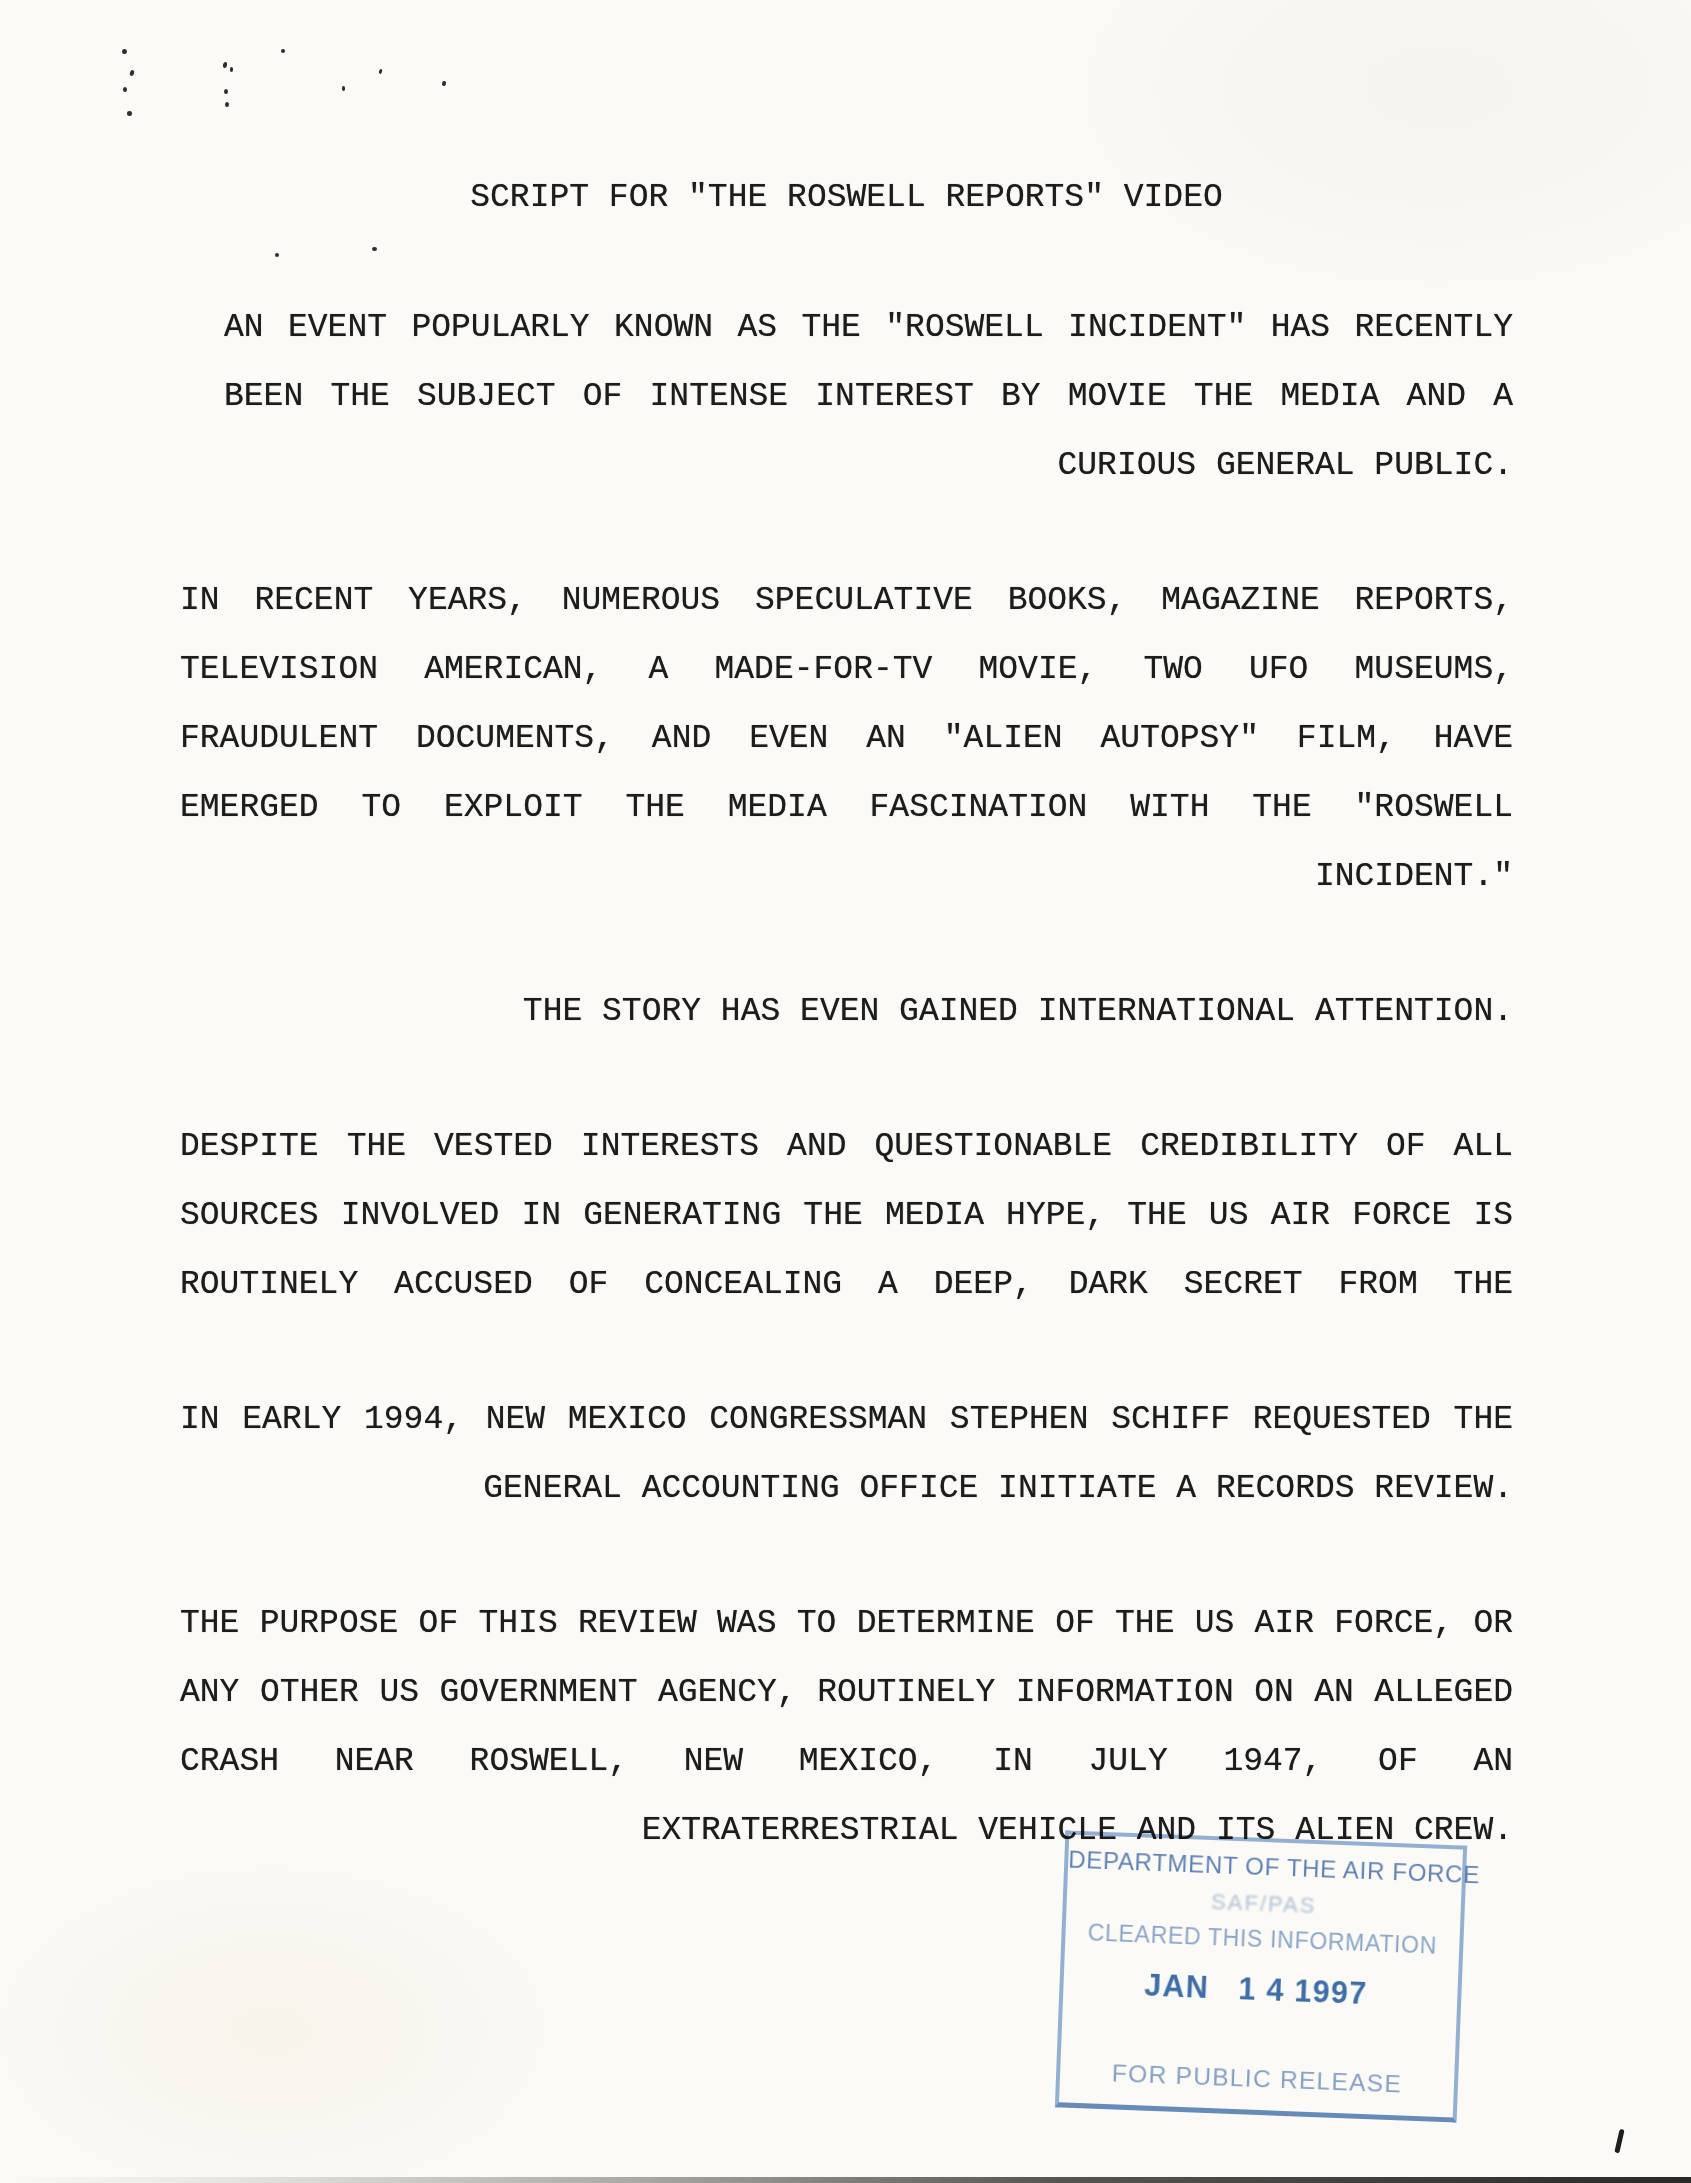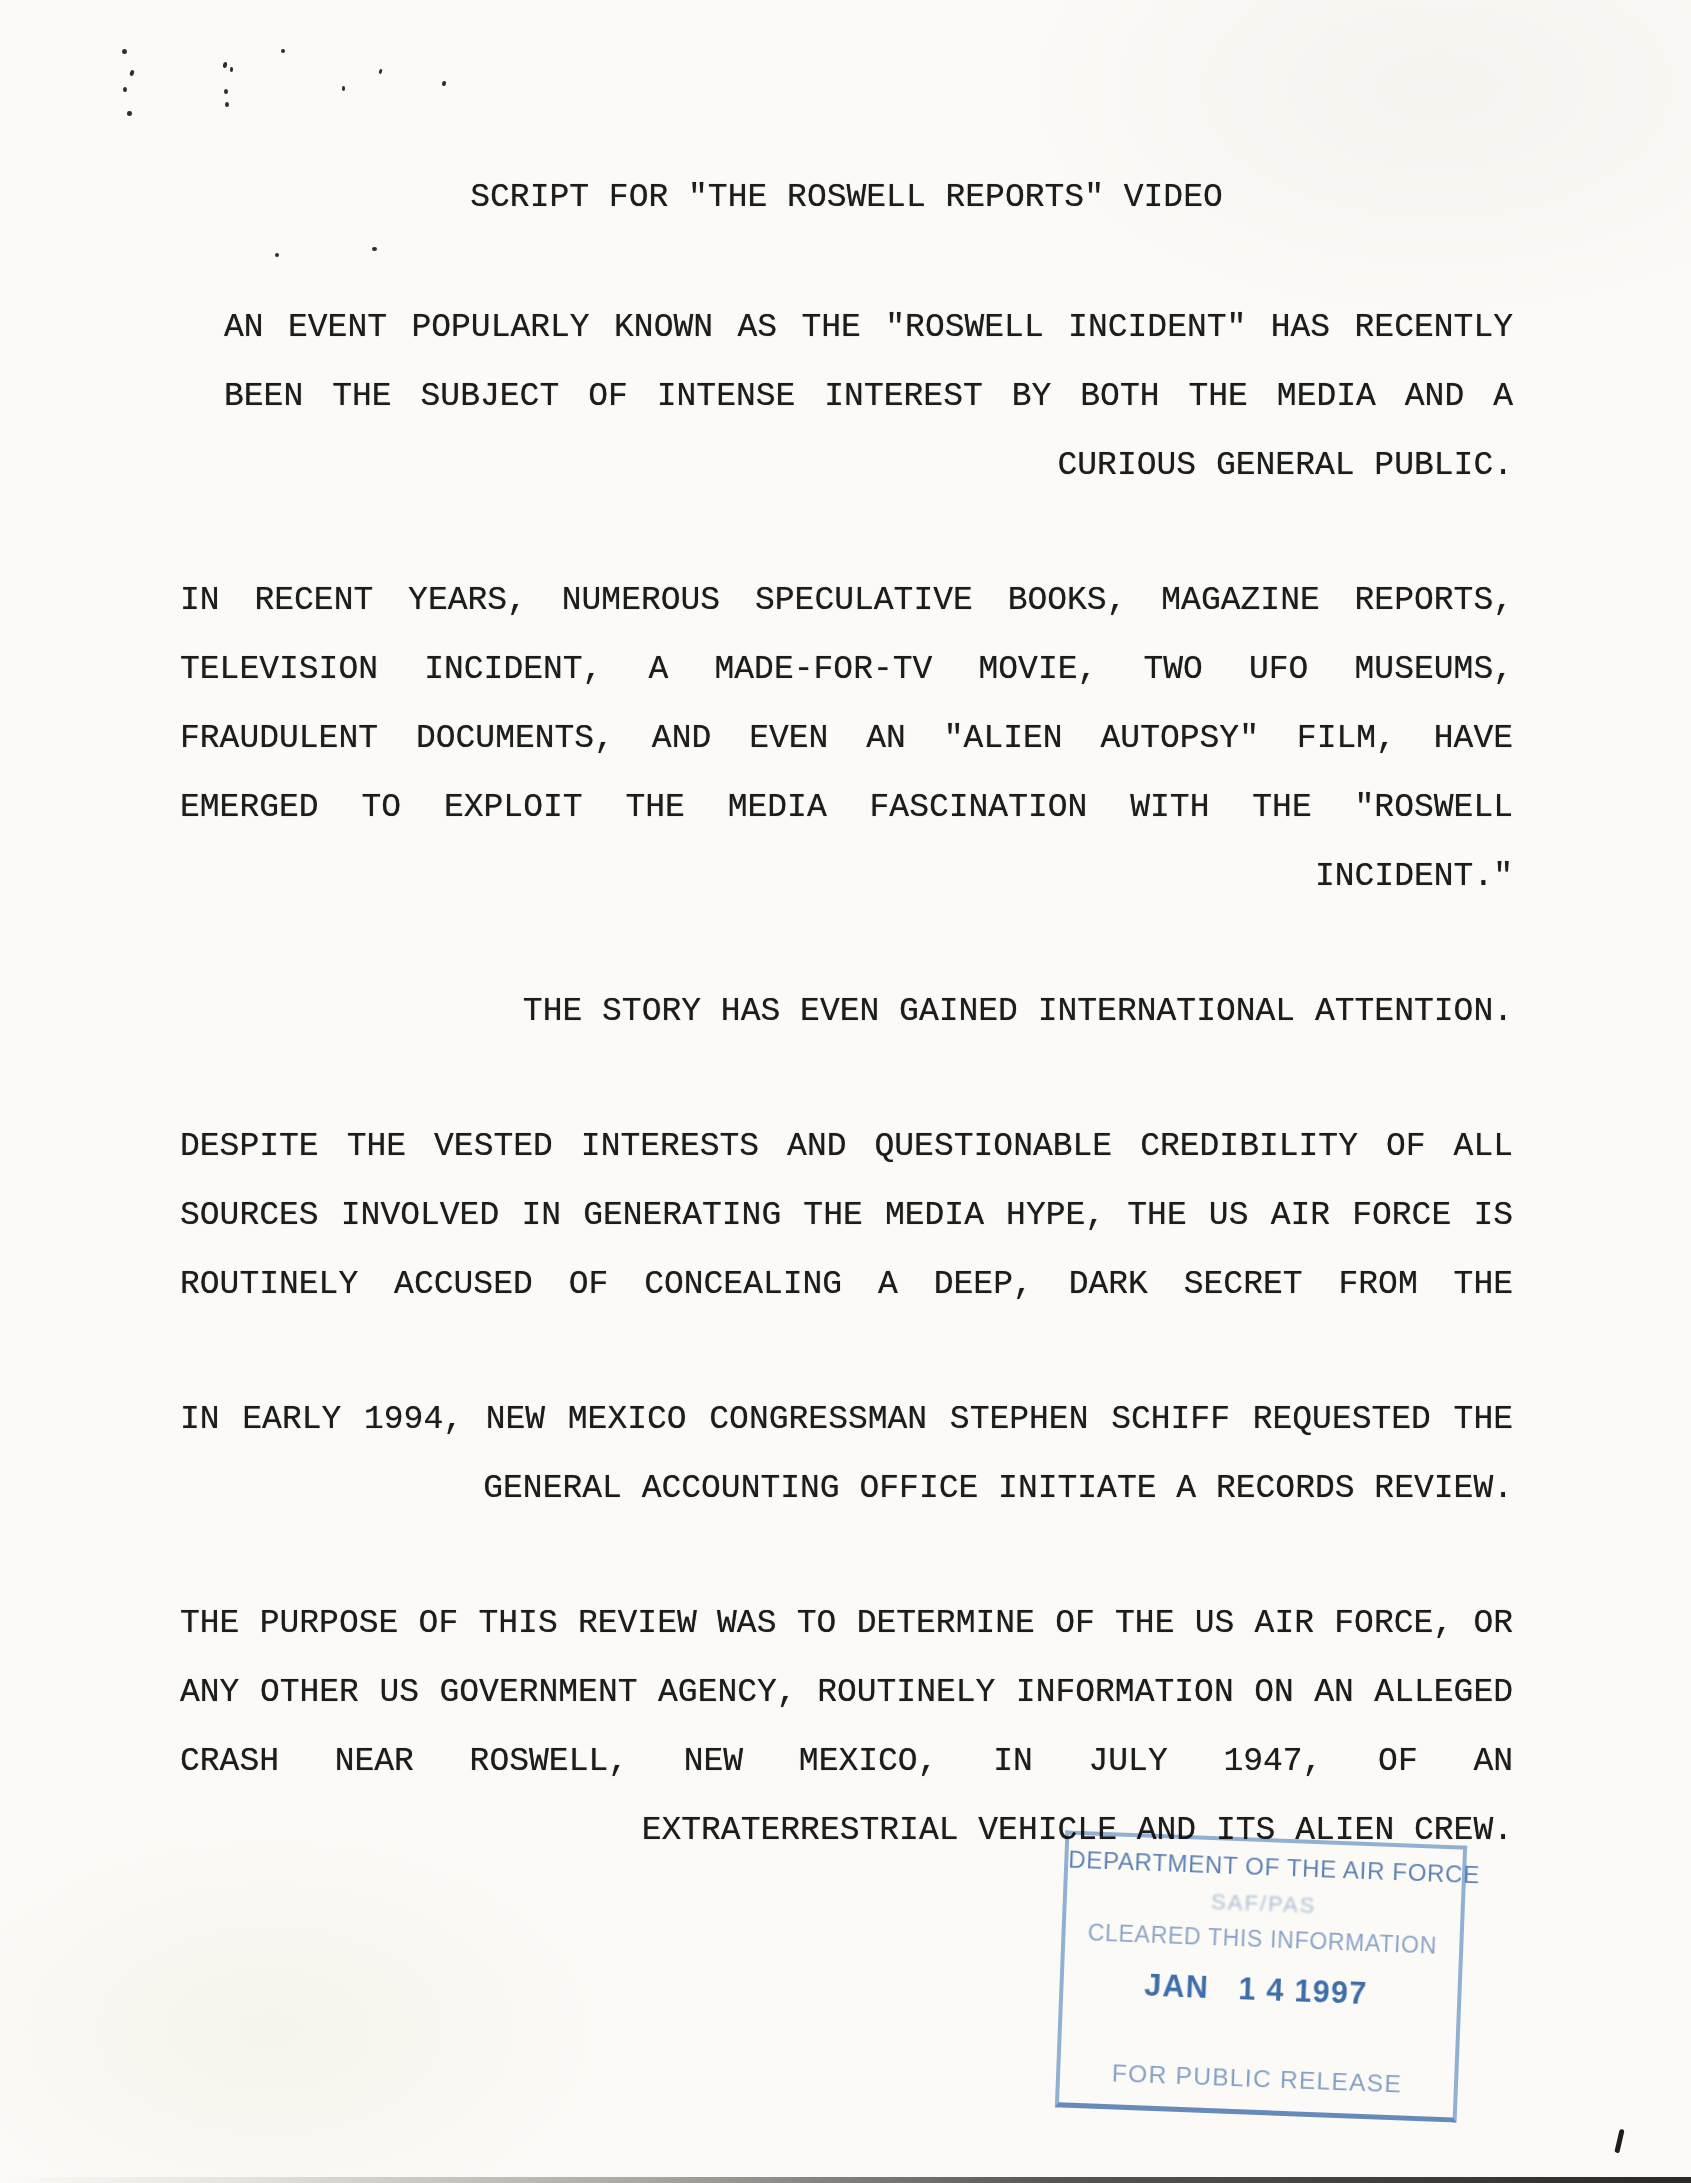--- a/index.html
+++ b/index.html
@@ -76,27 +76,27 @@
   <div class="speck" style="left:342px;top:86px;width:3.3px;height:4.6px;"></div>
   <div class="speck" style="left:442px;top:81px;width:4px;height:5.3px;transform:rotate(15deg);"></div>
   <div class="speck" style="left:275px;top:253px;width:4px;height:4px;"></div>
   <div class="speck" style="left:372px;top:247px;width:4.6px;height:4px;"></div>
 
   <div class="content">
     <div class="title">SCRIPT FOR "THE ROSWELL REPORTS" VIDEO</div>
 
     <div class="para first">
       <div class="line j">AN EVENT POPULARLY KNOWN AS THE "ROSWELL INCIDENT" HAS RECENTLY</div>
-      <div class="line j">BEEN THE SUBJECT OF INTENSE INTEREST BY BOTH THE MEDIA AND A</div>
+      <div class="line j">BEEN THE SUBJECT OF INTENSE INTEREST BY MOVIE THE MEDIA AND A</div>
       <div class="line l">CURIOUS GENERAL PUBLIC.</div>
     </div>
 
     <div class="para">
       <div class="line j">IN RECENT YEARS, NUMEROUS SPECULATIVE BOOKS, MAGAZINE REPORTS,</div>
-      <div class="line j">TELEVISION INCIDENT, A MADE-FOR-TV MOVIE, TWO UFO MUSEUMS,</div>
+      <div class="line j">TELEVISION AMERICAN, A MADE-FOR-TV MOVIE, TWO UFO MUSEUMS,</div>
       <div class="line j">FRAUDULENT DOCUMENTS, AND EVEN AN "ALIEN AUTOPSY" FILM, HAVE</div>
       <div class="line j">EMERGED TO EXPLOIT THE MEDIA FASCINATION WITH THE "ROSWELL</div>
       <div class="line l">INCIDENT."</div>
     </div>
 
     <div class="para">
       <div class="line l">THE STORY HAS EVEN GAINED INTERNATIONAL ATTENTION.</div>
     </div>
 
     <div class="para">

